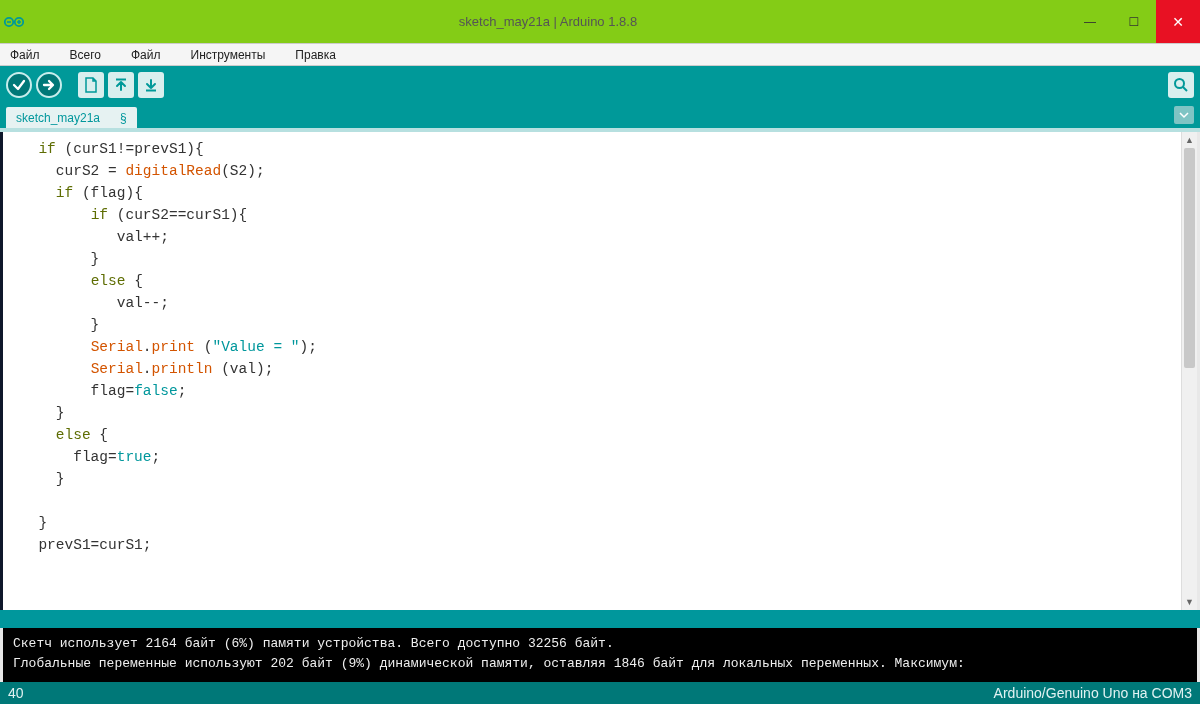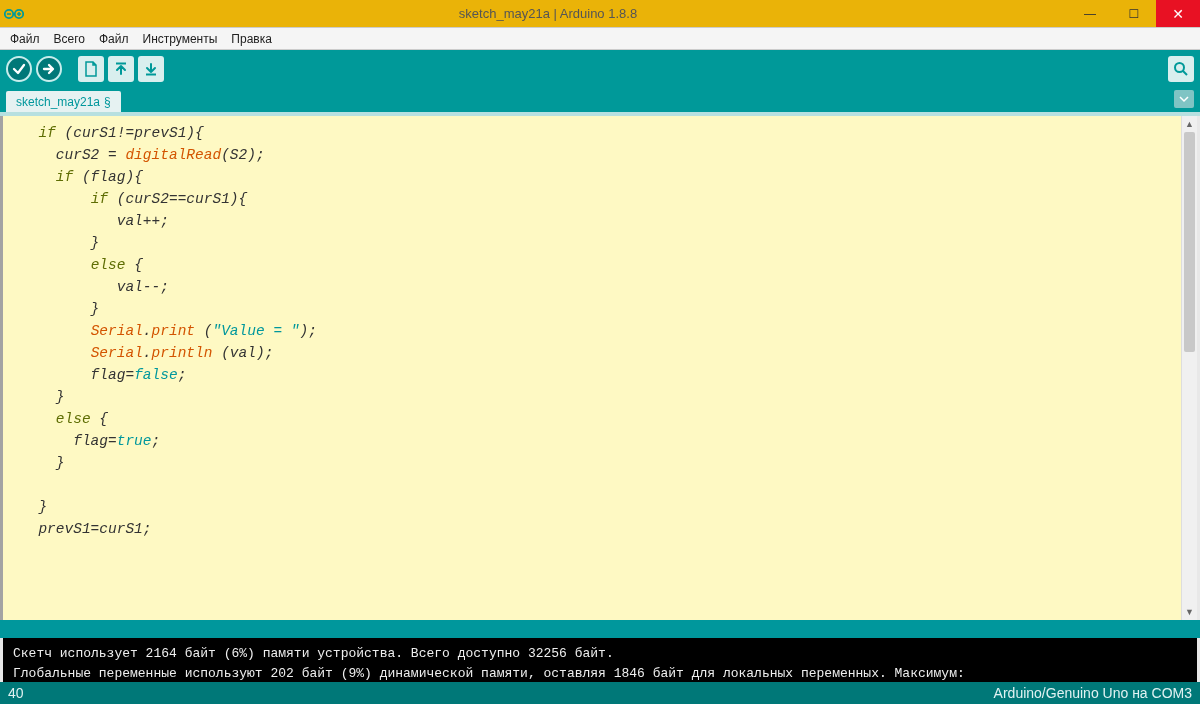--- a/index.html
+++ b/index.html
@@ -8,22 +8,22 @@
     font-size: 12px;
     background: #e8e8e8;
     width: 1200px;
     height: 704px;
     overflow: hidden;
     display: flex;
     flex-direction: column;
   }
   
   .titlebar {
-    height: 28px;
-    background: #eab308;
+    height: 44px;
+    background: #84cc16;
     display: flex;
     align-items: center;
     border-bottom: 1px solid #ccc;
   }
   .titlebar .app-icon {
     width: 28px;
     height: 28px;
     display: flex;
     align-items: center;
     justify-content: center;
@@ -44,21 +44,21 @@
   }
   .win-btn.close { background:#e81123; color:#fff; font-size:14px; }
   
   .menubar {
     height: 22px;
     background: #f5f5f5;
     display:flex;
     align-items: center;
     padding: 0 4px;
     border-bottom: 1px solid #ccc;
-    gap: 2px;
+    gap: 18px;
   }
   .menubar .menu-item {
     padding: 2px 6px;
     font-size: 12px;
     color:#222;
   }
   
   .toolbar {
     height: 38px;
     background: #009999; 
@@ -98,41 +98,40 @@
     padding-left: 6px;
     position:relative;
   }
   .tabbar .tab {
     background:#e6f2f2;
     color:#00979C;
     padding: 4px 10px 3px 10px;
     font-size: 12px;
     border-top-left-radius: 2px;
     border-top-right-radius: 2px;
-    display:flex; align-items:center; gap:4px;
+    display:flex; align-items:center; gap:20px;
   }
   .tabbar .dropdown {
     position:absolute; right:6px; top:2px;
     width:20px; height:18px;
     background:#7fc4c4;
     display:flex; align-items:center; justify-content:center;
     border-radius:2px;
   }
   .tab-underline {
     height:4px; background:#b7e0e0;
   }
   
   .editor-wrap {
     flex:1;
-    background:#fef9c3;
+    background:#ffffff;
     position:relative;
     overflow:hidden;
-    border-left: 3px solid #a3a3a3;
+    border-left: 3px solid #0f172a;
     border-right: 3px solid #e8e8e8;
-    font-style: italic;
   }
   .editor {
     font-family: Consolas, "Courier New", monospace;
     font-size: 14.5px;
     line-height: 22px;
     padding: 6px 10px 6px 18px;
     white-space: pre;
     color: #333;
     overflow:auto;
     height:100%;
@@ -154,21 +153,21 @@
   .scrollbar .down { position:absolute; bottom:0; width:100%; }
   .scrollbar .thumb {
     position:absolute; top:16px; left:2px; right:2px; height:220px;
     background:#c8c8c8; border-radius:2px;
   }
   
   .status-strip {
     height:18px; background:#00979C;
   }
   .console {
-    height:44px;
+    height:54px;
     background:#000;
     color:#eee;
     font-family: Consolas, "Courier New", monospace;
     font-size: 13px;
     line-height: 20px;
     padding: 6px 10px;
     overflow:hidden;
     white-space: pre;
     border-left: 3px solid #e8e8e8;
     border-right: 3px solid #e8e8e8;

